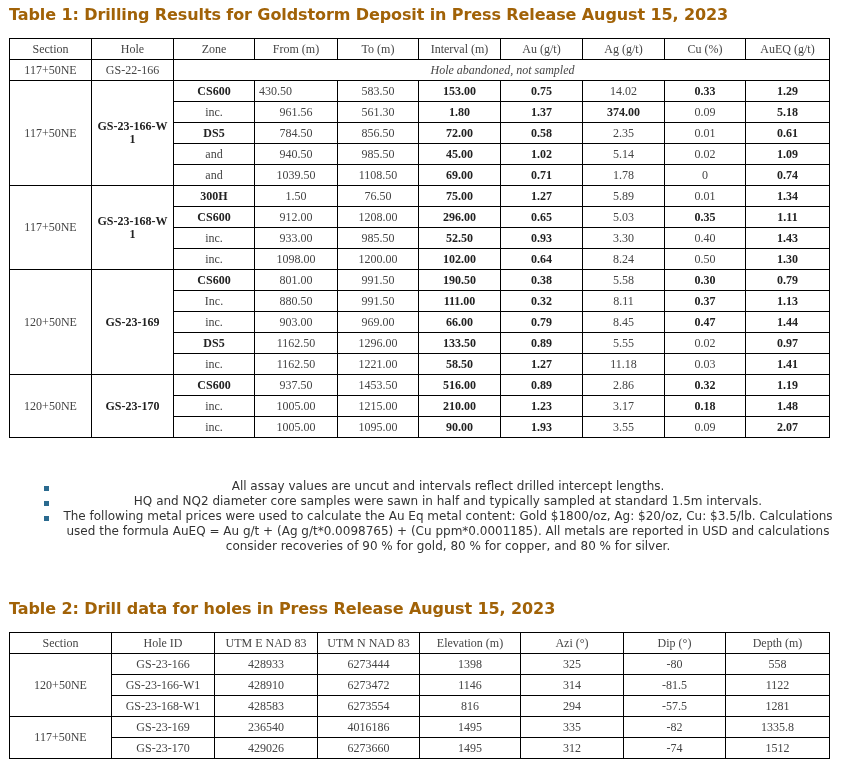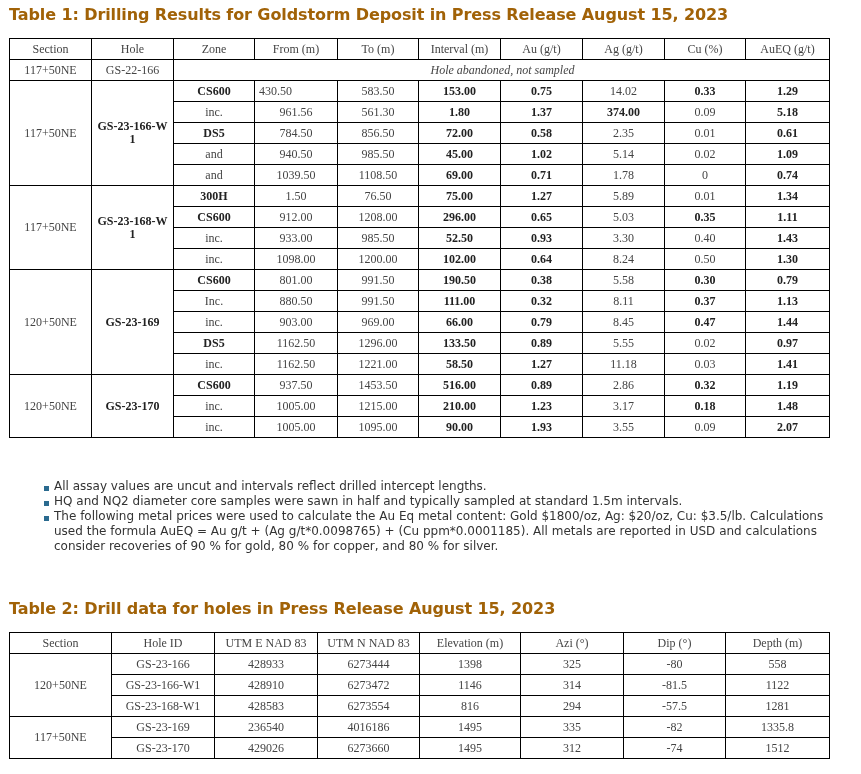--- a/index.html
+++ b/index.html
@@ -16,21 +16,21 @@
   th { color: #444444; }
   #table1 { left: 9px; top: 38px; width: 820px; }
   #table2 { left: 9px; top: 632px; width: 820px; }
   .b { font-weight: bold; color: #222222; }
   .hole-b { font-weight: bold; color: #222222; white-space: normal; line-height: 13px; }
   .ital { font-style: italic; text-align: center; padding-left: 4px; }
   .left { text-align: left; padding-left: 4px; }
   .notes { position: absolute; left: 42px; top: 479px; width: 800px; margin: 0; padding: 0;
            list-style: none; font-family: "DejaVu Sans", sans-serif; font-size: 12px;
            line-height: 15px; color: #333333; }
-  .notes li { position: relative; padding-left: 12px; }
+  .notes li { position: relative; padding-left: 12px; text-align: center; }
   .notes li .bullet { position: absolute; left: 2px; top: 7px; width: 5px; height: 5px;
                       background: #2a6a8f; }
 </style>
 </head>
 <body>
 
 <div id="t1-title" class="title">Table 1: Drilling Results for Goldstorm Deposit in Press Release August 15, 2023</div>
 
 <table id="table1">
   <colgroup>

